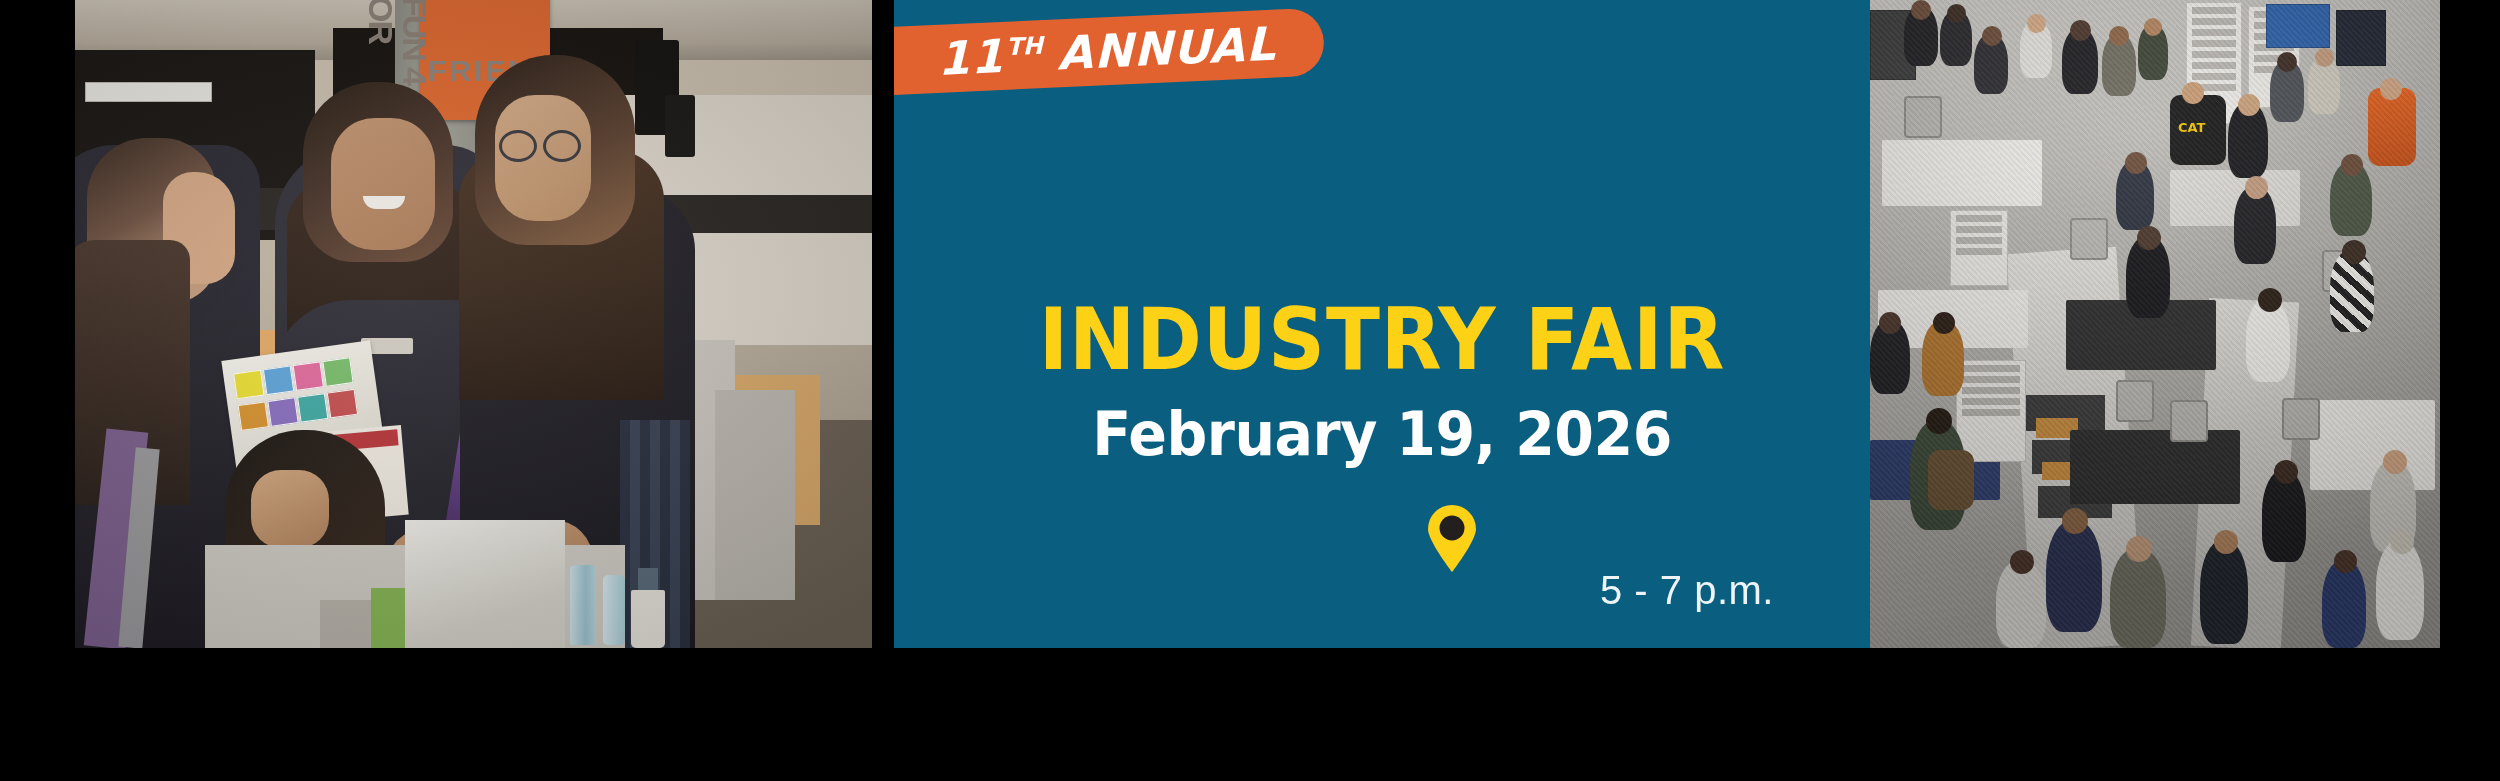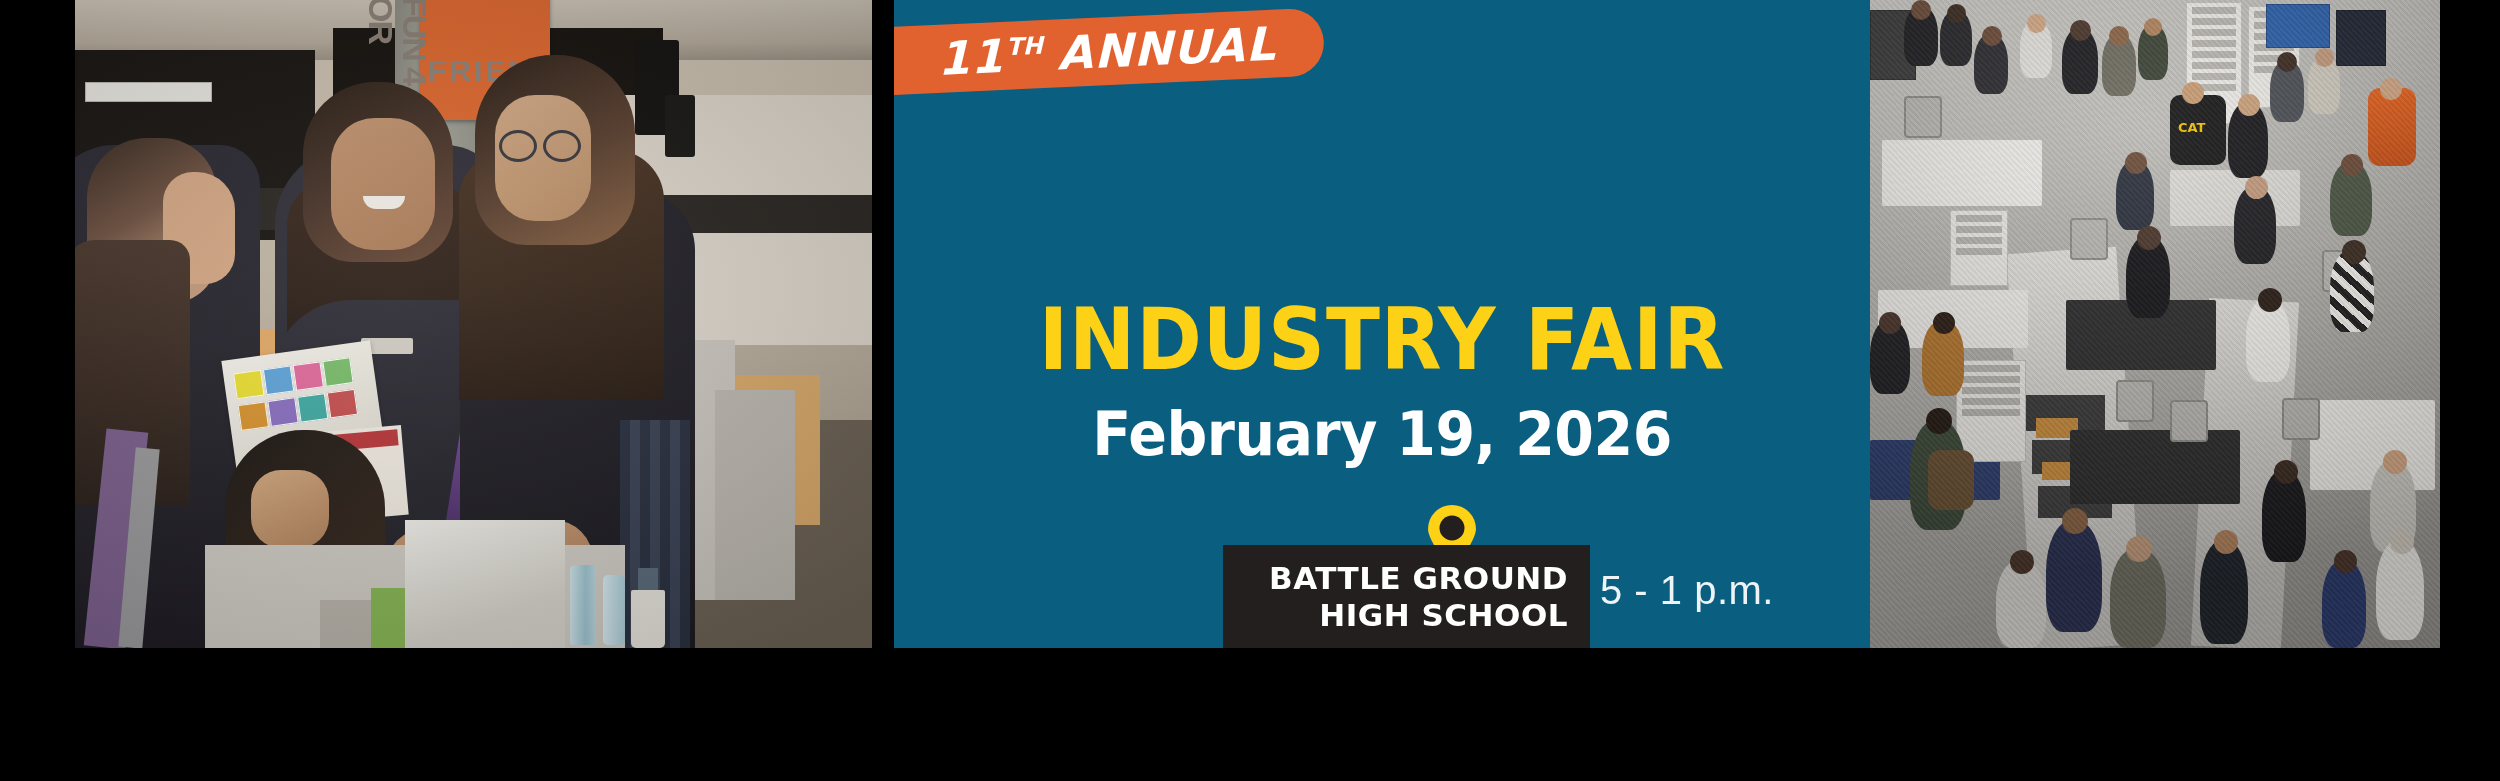--- a/index.html
+++ b/index.html
@@ -268,25 +268,21 @@
 
     <div class="fair-date">February 19, 2026</div>
 
     <div class="venue-row">
       <div class="map-pin">
         <svg width="52" height="68" viewBox="0 0 52 68" aria-hidden="true">
           <path d="M26 67 C26 67 50 36 50 24 A24 24 0 1 0 2 24 C2 36 26 67 26 67 Z" fill="#fcd116"></path>
           <circle cx="26" cy="23" r="12.5" fill="#231f1f"></circle>
         </svg>
       </div>
-      <div class="venue-badge">
-        <span>BATTLE GROUND</span>
-        <span>HIGH SCHOOL</span>
-      </div>
-      <div class="venue-time">5 - 1 p.m.</div>
+      <div class="venue-time">5 - 7 p.m.</div>
     </div>
   </div>
 
   <div class="photo" id="photo-right">
     <div class="floor"></div>
     <div class="aisle"></div>
     <div class="aisle2"></div>
     <div class="mat"></div>
     <div class="mat2"></div>
     <div class="mat3"></div>

